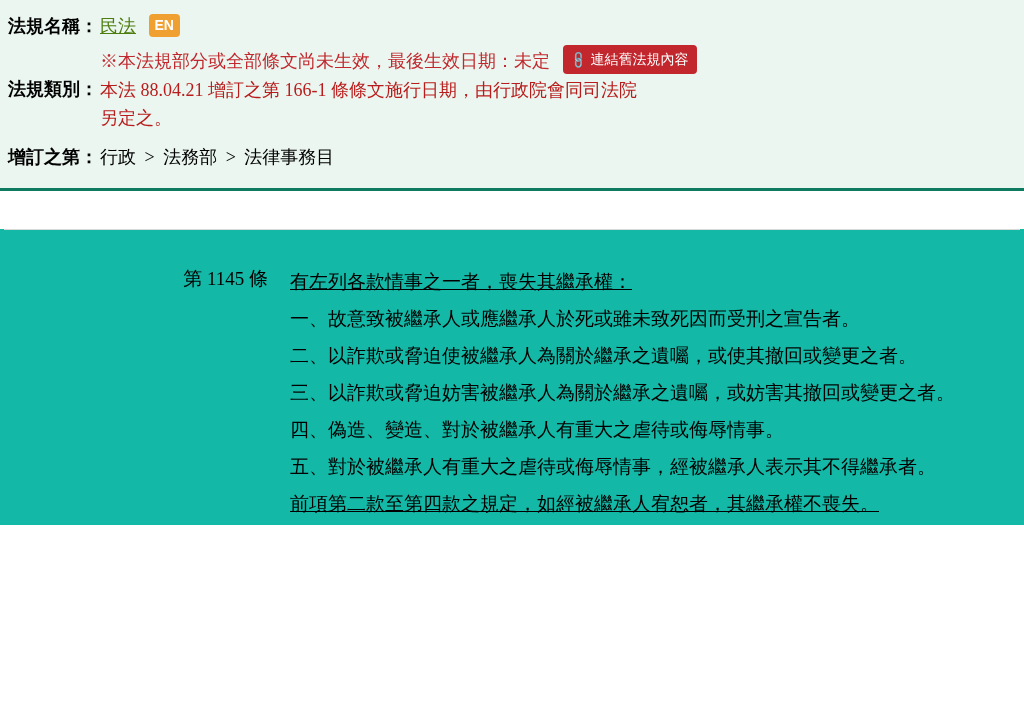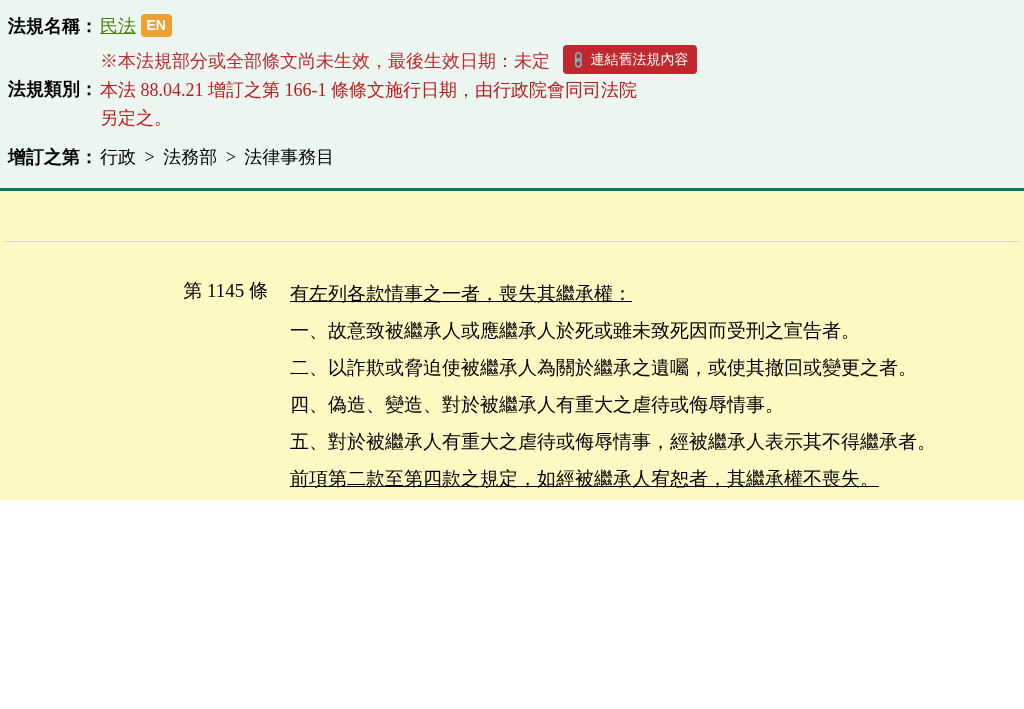--- a/index.html
+++ b/index.html
@@ -45,20 +45,21 @@
   .badge-en {
     display: inline-block;
     background: #f0a030;
     color: #ffffff;
     font-family: "Liberation Sans", sans-serif;
     font-weight: bold;
     font-size: 14px;
     line-height: 1;
     padding: 4px 6px 5px 6px;
     border-radius: 4px;
+    margin-left: 8px;
     vertical-align: 2px;
   }
   .status-text {
     color: #c1272d;
     font-size: 18px;
     line-height: 1.6;
   }
   .status-line2, .status-line3 {
     display: block;
     color: #b91c1c;
@@ -85,22 +86,22 @@
   .cat-value {
     font-size: 18px;
   }
   .cat-sep {
     font-family: "Liberation Serif", serif;
     padding: 0 4px;
   }
 
   
   .content-area {
-    background: #fef9c3;
-    padding-top: 12px;
+    background: #14b8a6;
+    padding-top: 0;
   }
   .divider-top {
     border-top: 1px solid #d8d8d8;
     margin: 38px 4px 0 4px;
   }
   .article {
     display: flex;
     padding: 36px 8px 0 8px;
   }
   .article-no {
@@ -166,18 +167,19 @@
 
 <div class="content-area">
   <div class="divider-top"></div>
 
   <div class="article">
     <div class="article-no">第 1145 條</div>
     <div class="article-body">
       <p class="para">有左列各款情事之一者，喪失其繼承權：</p>
       <p class="item">一、故意致被繼承人或應繼承人於死或雖未致死因而受刑之宣告者。</p>
       <p class="item">二、以詐欺或脅迫使被繼承人為關於繼承之遺囑，或使其撤回或變更之者。</p>
+      <p class="item">三、以詐欺或脅迫妨害被繼承人為關於繼承之遺囑，或妨害其撤回或變更之者。</p>
       <p class="item">四、偽造、變造、對於被繼承人有重大之虐待或侮辱情事。</p>
       <p class="item">五、對於被繼承人有重大之虐待或侮辱情事，經被繼承人表示其不得繼承者。</p>
       <p class="para">前項第二款至第四款之規定，如經被繼承人宥恕者，其繼承權不喪失。</p>
     </div>
   </div>
 </div>
 
 </body></html>

